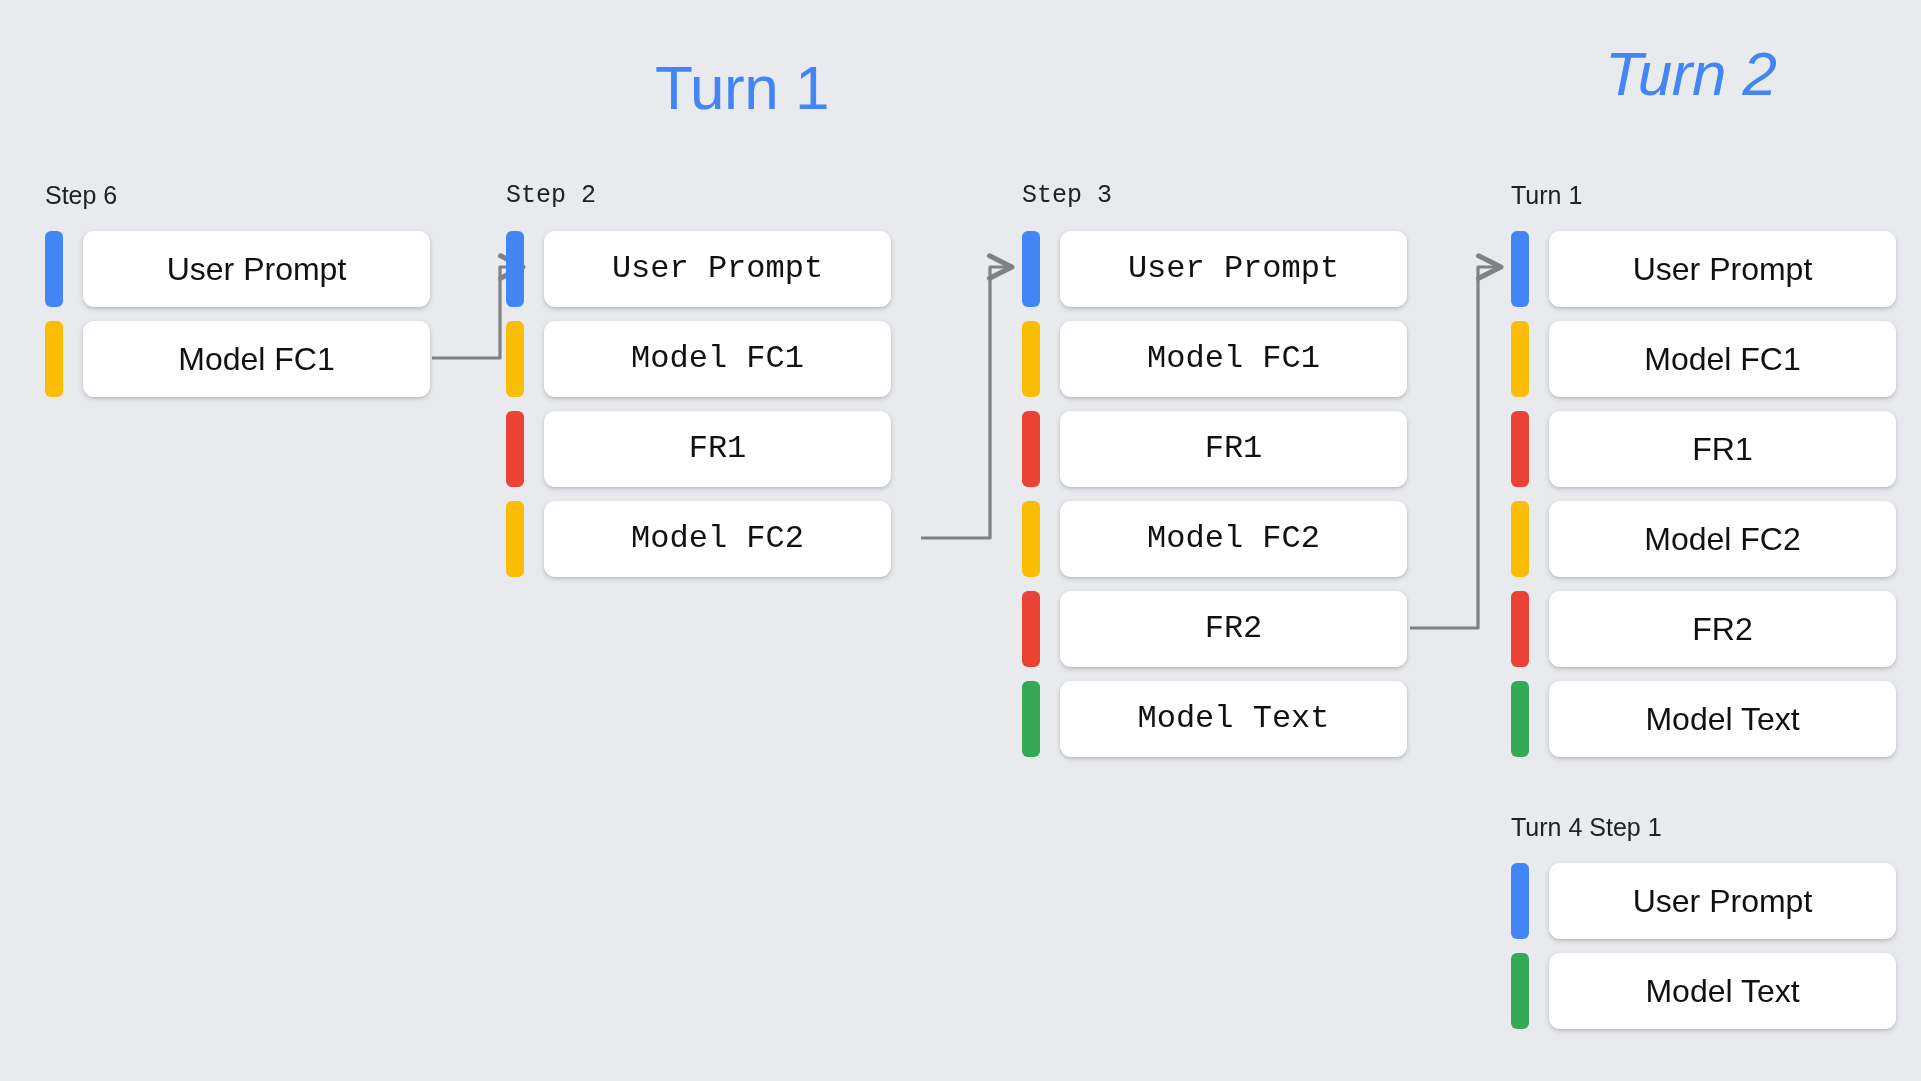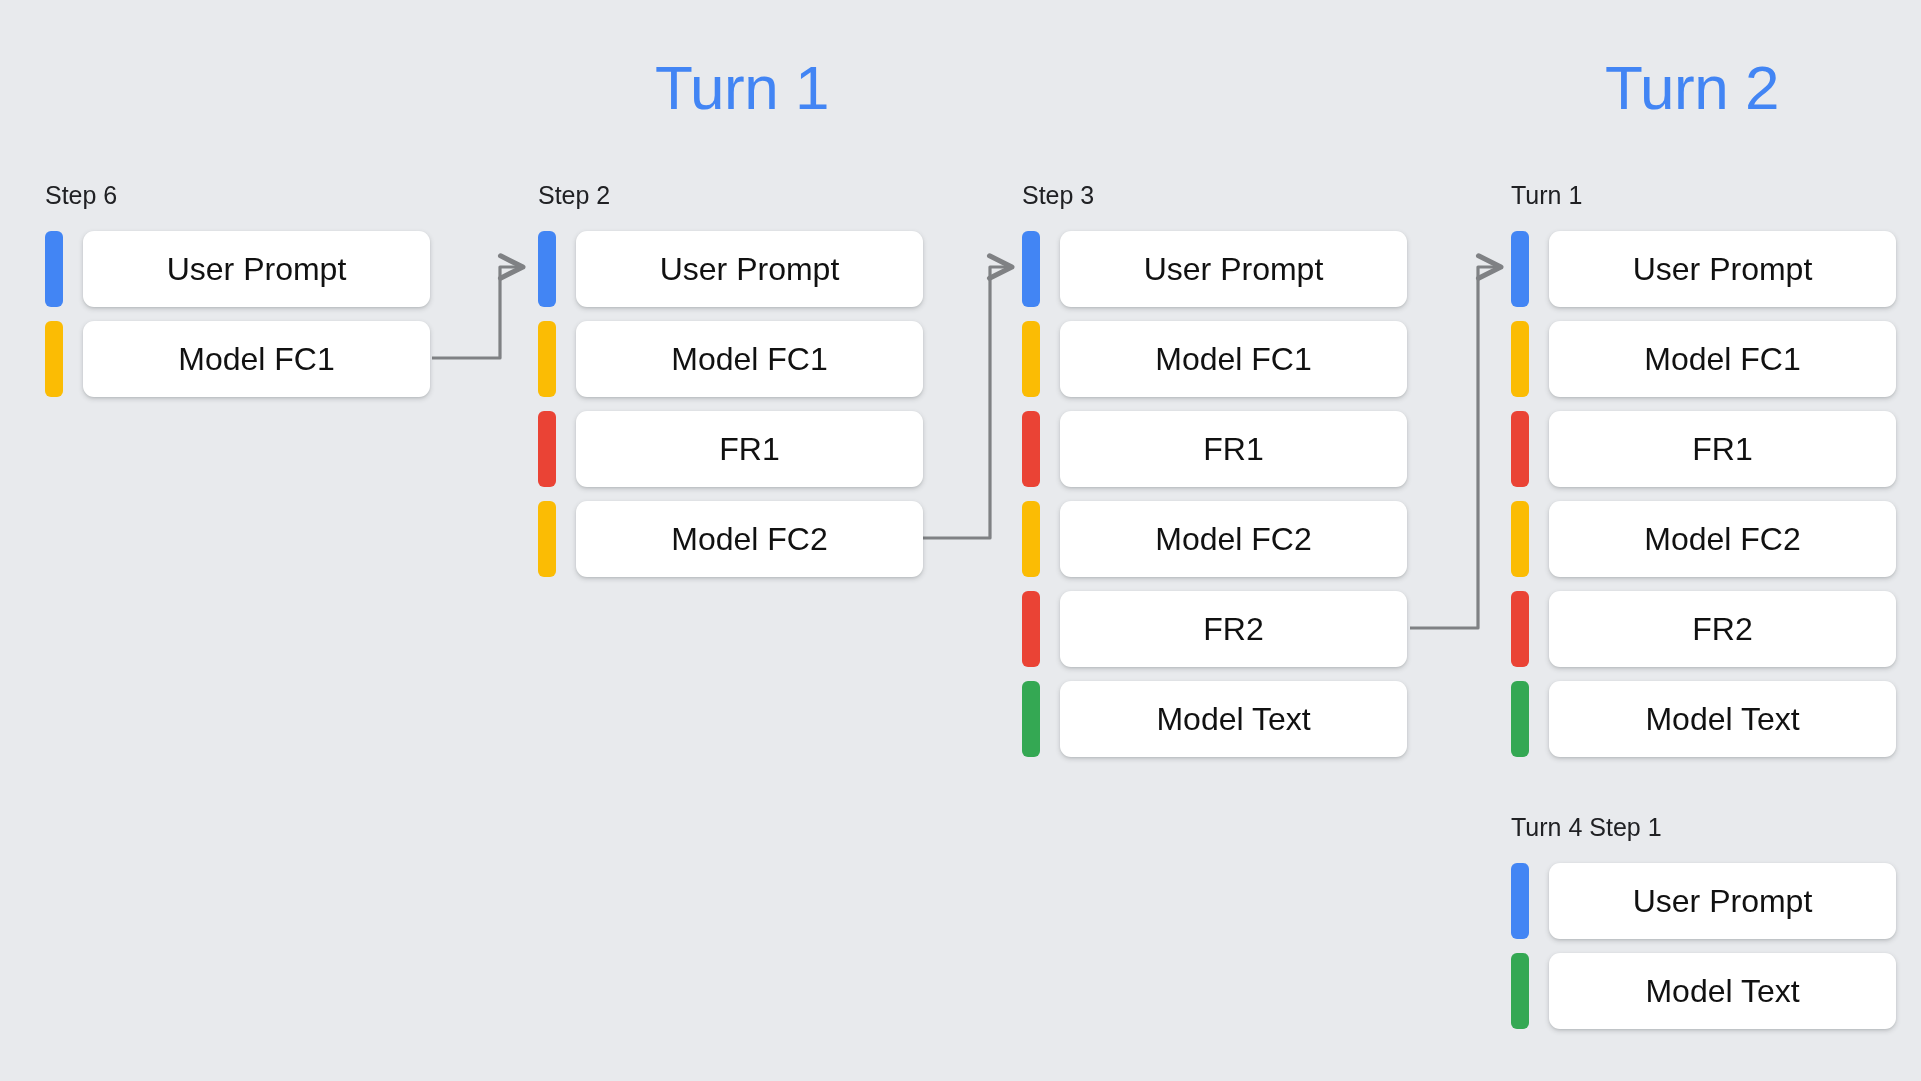--- a/index.html
+++ b/index.html
@@ -24,21 +24,21 @@
   .turn-title {
     position: absolute;
     color: #4285F4;
     font-size: 62px;
     font-weight: 300;
     letter-spacing: -0.5px;
     line-height: 1;
     white-space: nowrap;
   }
   #turn-title-1 { left: 655px; top: 57px; }
-  #turn-title-2 { left: 1605px; top: 57px; }
+  #turn-title-2 { left: 1605px; top: 43px; font-style: italic; }
 
   
   .column {
     position: absolute;
   }
   .column-label {
     font-size: 25px;
     color: #202124;
     font-weight: 400;
     line-height: 1;
@@ -81,22 +81,22 @@
   .row-card-text {
     font-size: 32px;
     color: #111111;
     font-weight: 400;
     line-height: 1;
     white-space: nowrap;
   }
 
   
   #column-step1       { left: 45px;   top: 183px;  width: 385px; }
-  #column-step2       { left: 538px;  top: 183px;  width: 385px; }
-  #column-step3       { left: 1022px; top: 183px;  width: 385px; }
+  #column-step2       { left: 506px;  top: 183px;  width: 385px; font-family: Liberation Mono, monospace; }
+  #column-step3       { left: 1022px; top: 183px;  width: 385px; font-family: Liberation Mono, monospace; }
   #column-turn2-turn1 { left: 1511px; top: 183px;  width: 385px; }
   #column-turn2-step1 { left: 1511px; top: 815px;  width: 385px; }
 
   
   .connector-layer {
     position: absolute;
     inset: 0;
     pointer-events: none;
   }
 </style>

